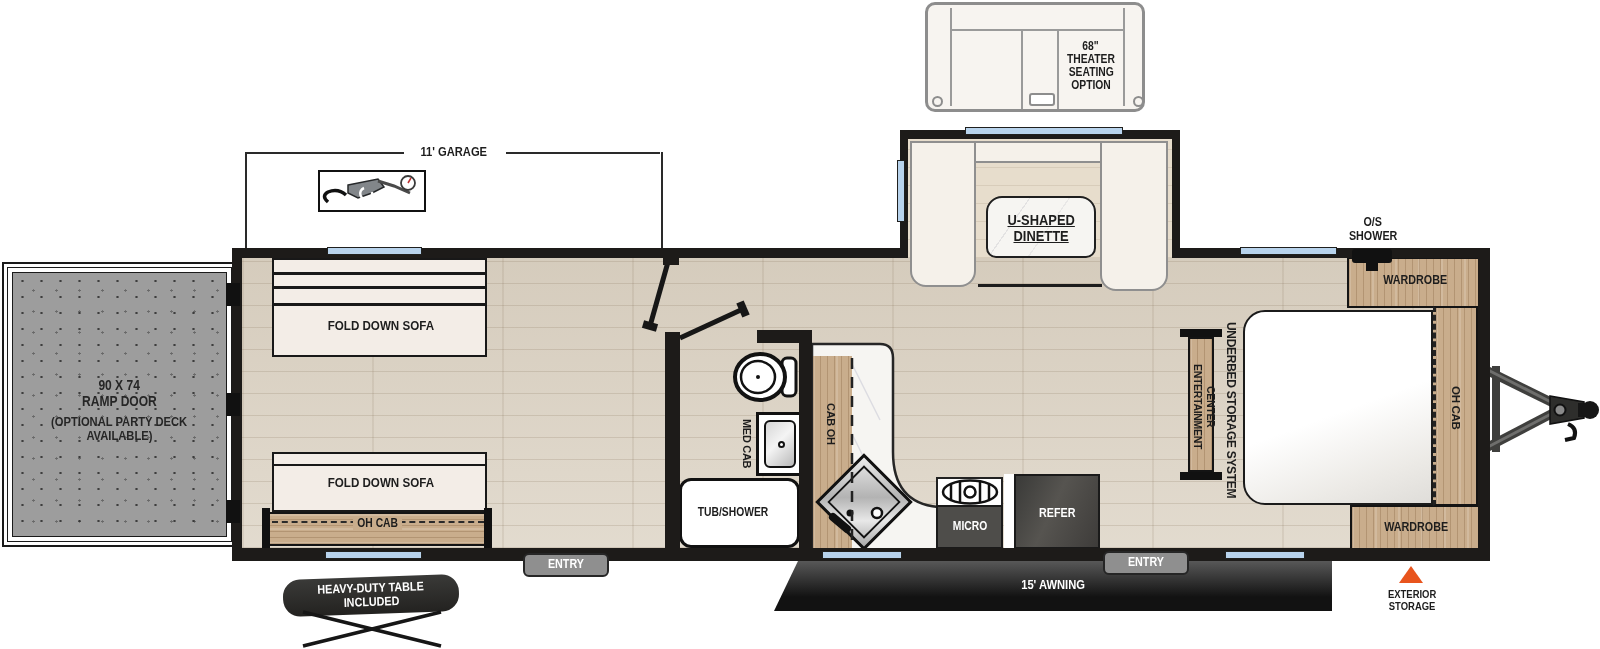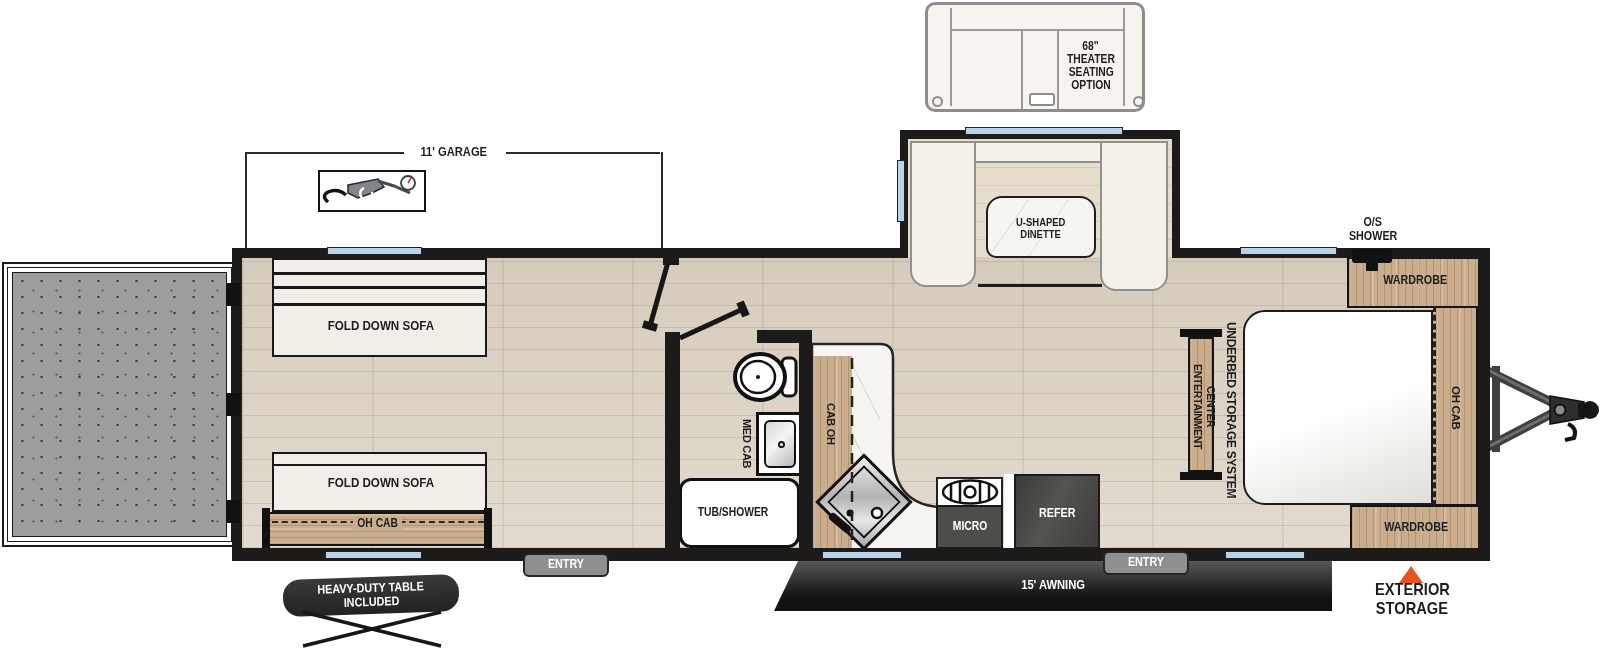--- a/index.html
+++ b/index.html
@@ -83,31 +83,37 @@
       <circle cx="88" cy="11" r="7" fill="#fff" stroke="#3a3a3a" stroke-width="1.8"></circle>
       <line x1="88" y1="11" x2="91" y2="6" stroke="#b33" stroke-width="1.5"></line>
     </svg>
   </div>
 
   <div class="abs" style="left:2px;top:262px;width:235px;height:285px;background:#fff;border:2px solid #1a1a1a;z-index:2;">
     <div class="abs" style="left:3px;top:3px;right:3px;bottom:3px;border:1.5px solid #1a1a1a;">
       <div class="speckle abs" style="left:4px;top:4px;right:4px;bottom:4px;border:1.5px solid #1a1a1a;"></div>
     </div>
   </div>
+  <div class="hlabel" style="left:10px;top:370px;width:218px;height:82px;font-size:14px;color:#262626;">
+    <span class="cond">90 X 74</span>
+    <span class="cond">RAMP DOOR</span>
+    <span class="cond" style="font-size:13px;margin-top:6px;">(OPTIONAL PARTY DECK</span>
+    <span class="cond" style="font-size:13px;">AVAILABLE)</span>
+  </div>
   <div class="abs" style="left:226px;top:283px;width:14px;height:23px;background:#111;z-index:6;"></div>
   <div class="abs" style="left:226px;top:393px;width:14px;height:23px;background:#111;z-index:6;"></div>
   <div class="abs" style="left:226px;top:500px;width:14px;height:23px;background:#111;z-index:6;"></div>
 
   <div class="dfloor" style="left:908px;top:139px;width:264px;height:119px;"></div>
   <div class="bench" style="left:914px;top:141px;width:252px;height:22px;border-radius:4px;"></div>
   <div class="bench" style="left:910px;top:141px;width:66px;height:146px;border-radius:0 0 16px 16px;"></div>
   <div class="bench" style="left:1100px;top:141px;width:68px;height:150px;border-radius:0 0 16px 16px;"></div>
   <div class="abs" style="left:978px;top:284px;width:124px;height:3px;background:#1d1d1d;z-index:3;"></div>
   <div class="marble abs" style="left:986px;top:196px;width:110px;height:62px;border:2.5px solid #1f1f1f;border-radius:16px 16px 10px 10px;z-index:3;"></div>
-  <div class="hlabel" style="left:994px;top:206px;width:94px;height:44px;font-size:11px;">
+  <div class="hlabel" style="left:994px;top:206px;width:94px;height:44px;font-size:15px;text-decoration:underline;">
     <span class="cond">U-SHAPED</span>
     <span class="cond">DINETTE</span>
   </div>
   <div class="wall" style="left:900px;top:130px;width:8px;height:128px;"></div>
   <div class="wall" style="left:1172px;top:130px;width:8px;height:128px;"></div>
   <div class="wall" style="left:900px;top:130px;width:280px;height:9px;"></div>
   <div class="window" style="left:965px;top:127px;width:158px;height:8px;"></div>
   <div class="window" style="left:897px;top:160px;width:8px;height:62px;"></div>
 
   <div class="wall" style="left:232px;top:248px;width:668px;height:10px;"></div>
@@ -234,21 +240,21 @@
     <span class="cond">ENTRY</span>
   </div>
 
   <div class="abs" style="left:283px;top:577px;width:176px;height:37px;background:linear-gradient(#3a3a38,#232220);border-radius:17px;transform:rotate(-2deg);z-index:2;"></div>
   <div class="hlabel" style="left:287px;top:580px;width:168px;height:32px;font-size:12.5px;color:#fff;transform:rotate(-2deg);">
     <span class="cond">HEAVY-DUTY TABLE</span>
     <span class="cond">INCLUDED</span>
   </div>
 
   <div class="abs" style="left:1399px;top:566px;width:0;height:0;border-left:12px solid transparent;border-right:12px solid transparent;border-bottom:17px solid #e8541d;z-index:2;"></div>
-  <div class="hlabel" style="left:1356px;top:585px;width:112px;height:30px;font-size:17px;">
+  <div class="hlabel" style="left:1356px;top:585px;width:112px;height:30px;font-size:11px;">
     <span class="cond">EXTERIOR</span>
     <span class="cond">STORAGE</span>
   </div>
 
   <svg class="overlay" width="1600" height="649">
 
     <g>
       <line x1="668" y1="262" x2="650" y2="326" stroke="#171717" stroke-width="5"></line>
       <line x1="643" y1="324" x2="657" y2="328" stroke="#171717" stroke-width="8"></line>
     </g>

